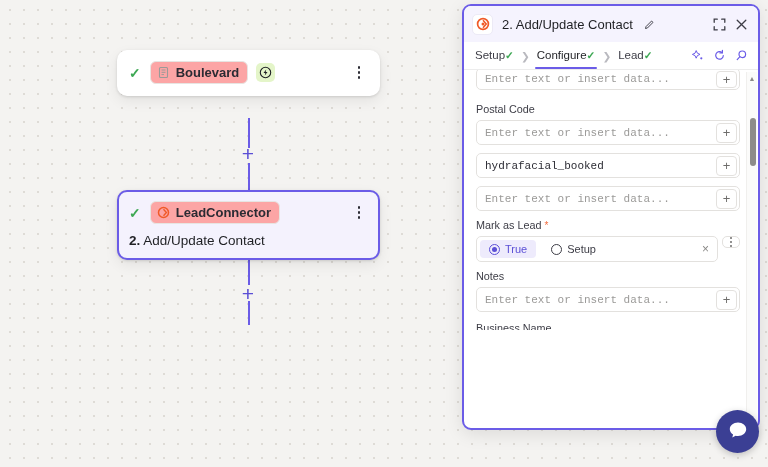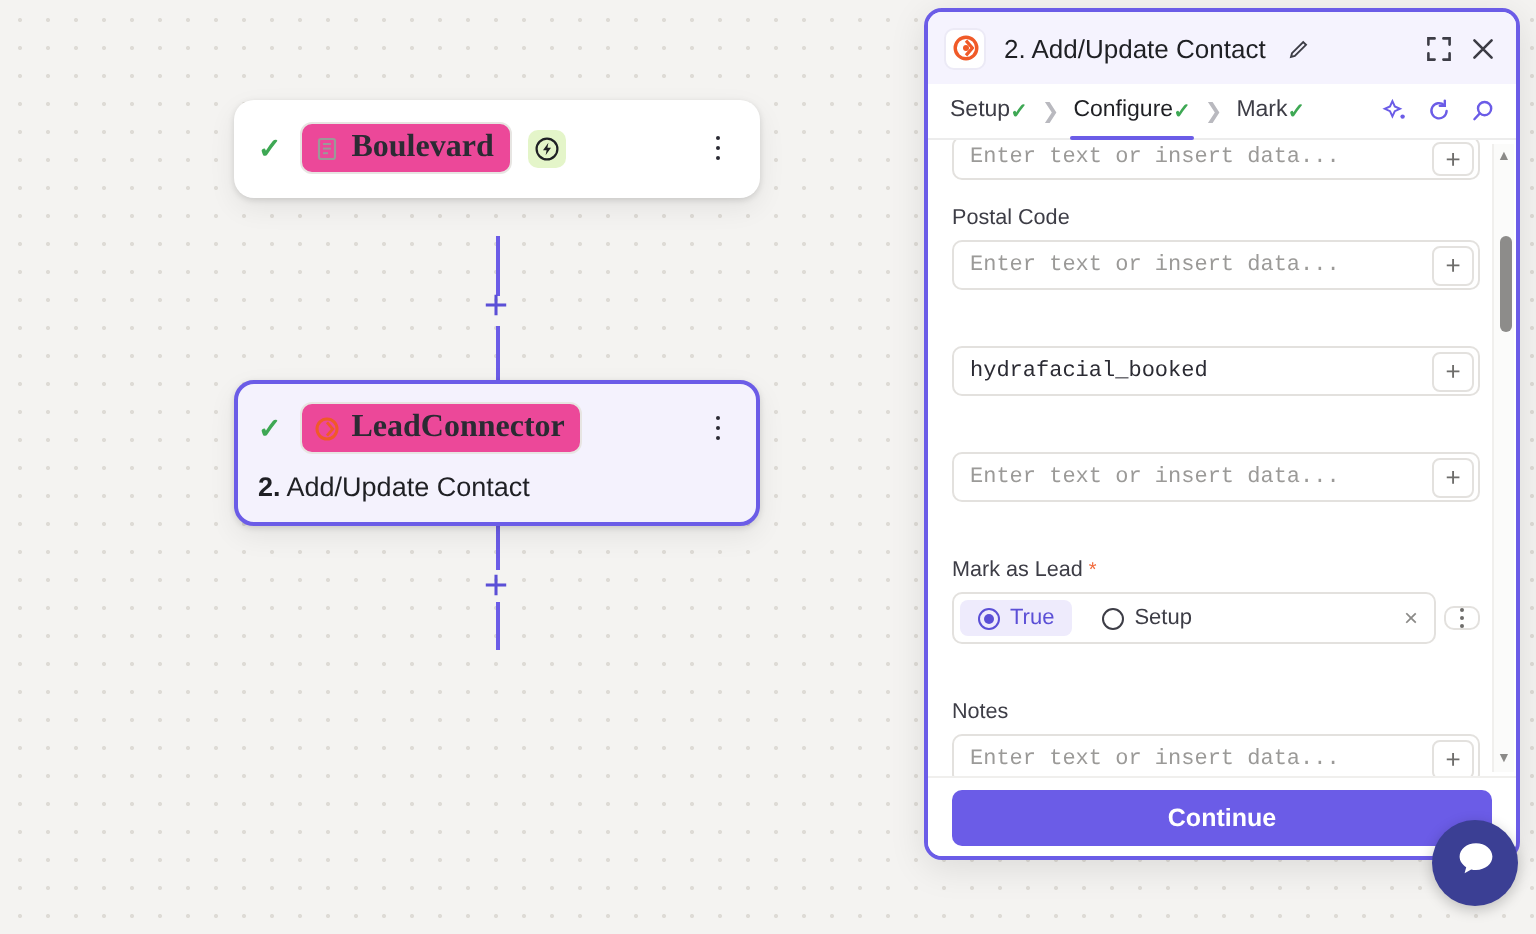--- a/index.html
+++ b/index.html
@@ -52,25 +52,25 @@
     padding: 9px 12px 10px 10px;
   }
 
   .node-top { display: flex; align-items: center; gap: 8px; }
   .check-mark {
     color: #3ea854; font-size: 14px; line-height: 1; font-weight: 700;
     margin-right: 1px;
   }
   .app-chip {
     display: inline-flex; align-items: center; gap: 6px;
-    background: #ec4899;
+    background: #fca5a5;
     border: 1px solid #e7e5e2;
     border-radius: 6px;
     padding: 3px 8px 3px 6px;
-    font-size: 16px; font-weight: 700; color: #2b2b33; font-family: Liberation Serif, serif;
+    font-size: 13px; font-weight: 700; color: #2b2b33;
   }
   .chip-ico {
     width: 13px; height: 13px; display: inline-block;
     flex: 0 0 13px;
   }
   .badge-power {
     width: 19px; height: 19px; border-radius: 5px;
     background: #e4f5c9;
     display: inline-flex; align-items: center; justify-content: center;
   }
@@ -154,21 +154,21 @@
   .tabbar-actions .act { cursor: pointer; display: flex; }
 
   
   .form-scroll {
     flex: 1 1 auto;
     position: relative;
     overflow: hidden;
     padding: 0 10px 0 12px;
   }
   .form-inner { padding-top: 4px; padding-right: 8px; }
-  .field { margin-bottom: 28px; }
+  .field { margin-bottom: 8px; }
   .field-label {
     font-size: 10.8px; color: #3d3d46;
     margin-bottom: 5px; display: block;
   }
   .req { color: #f26b3d; font-size: 10px; }
   .input-wrap {
     display: flex; align-items: stretch;
     border: 1px solid #e3e1de; border-radius: 5px;
     background: #fff; height: 25px;
     overflow: hidden;
@@ -183,21 +183,21 @@
   .plus-btn {
     flex: 0 0 21px; width: 21px;
     border: 1px solid #e3e1de; border-radius: 4px;
     margin: 1.5px 2px 1.5px 0;
     display: flex; align-items: center; justify-content: center;
     font-size: 13px; color: #6e6d6b; background: #fff;
     cursor: pointer; line-height: 1;
   }
 
   
-  .radio-row { display: flex; align-items: center; gap: 4px; }
+  .radio-row { display: flex; align-items: flex-start; gap: 4px; }
   .radio-box {
     flex: 1 1 auto;
     border: 1px solid #e3e1de; border-radius: 5px;
     background: #fff; height: 26px;
     display: flex; align-items: center;
     padding: 0 5px 0 3px; gap: 6px;
   }
   .radio-opt {
     display: inline-flex; align-items: center; gap: 5px;
     font-size: 11px; color: #3d3d46;
@@ -387,21 +387,21 @@
       <span>Setup</span>
       <span class="tick">✓</span>
     </span>
     <span class="tab-sep">❯</span>
     <span class="tab active">
       <span>Configure</span>
       <span class="tick">✓</span>
     </span>
     <span class="tab-sep">❯</span>
     <span class="tab">
-      <span>Mark</span>
+      <span>Lead</span>
       <span class="tick">✓</span>
     </span>
 
     <span class="tabbar-actions">
       <span class="act">
         <svg width="13" height="13" viewBox="0 0 13 13">
           <path d="M5.2 1.6 L6.4 4.2 L9 5.4 L6.4 6.6 L5.2 9.2 L4 6.6 L1.4 5.4 L4 4.2 Z" fill="none" stroke="#6b5ce7" stroke-width="1"></path>
           <circle cx="10.3" cy="9.3" r="1.1" fill="#6b5ce7"></circle>
         </svg>
       </span>
@@ -488,23 +488,20 @@
       <div class="clipped-label">Business Name</div>
     </div>
 
     <div class="sbar">
       <span class="sb-arrow">▲</span>
       <span class="sb-thumb"></span>
       <span class="sb-arrow down">▼</span>
     </div>
   </div>
 
-  <div class="panel-footer">
-    <button class="continue-btn">Continue</button>
-  </div>
 </div>
 
 <div id="chat-launcher">
   <span>
     <svg width="22" height="22" viewBox="0 0 22 22">
       <path d="M11 3.6 C6.3 3.6 2.8 6.6 2.8 10.3 C2.8 12.5 4.1 14.4 6.1 15.6 L5.3 18.6 L8.6 16.7 C9.4 16.9 10.2 17 11 17 C15.7 17 19.2 14 19.2 10.3 C19.2 6.6 15.7 3.6 11 3.6 Z" fill="#ffffff"></path>
     </svg>
   </span>
 </div>
 

